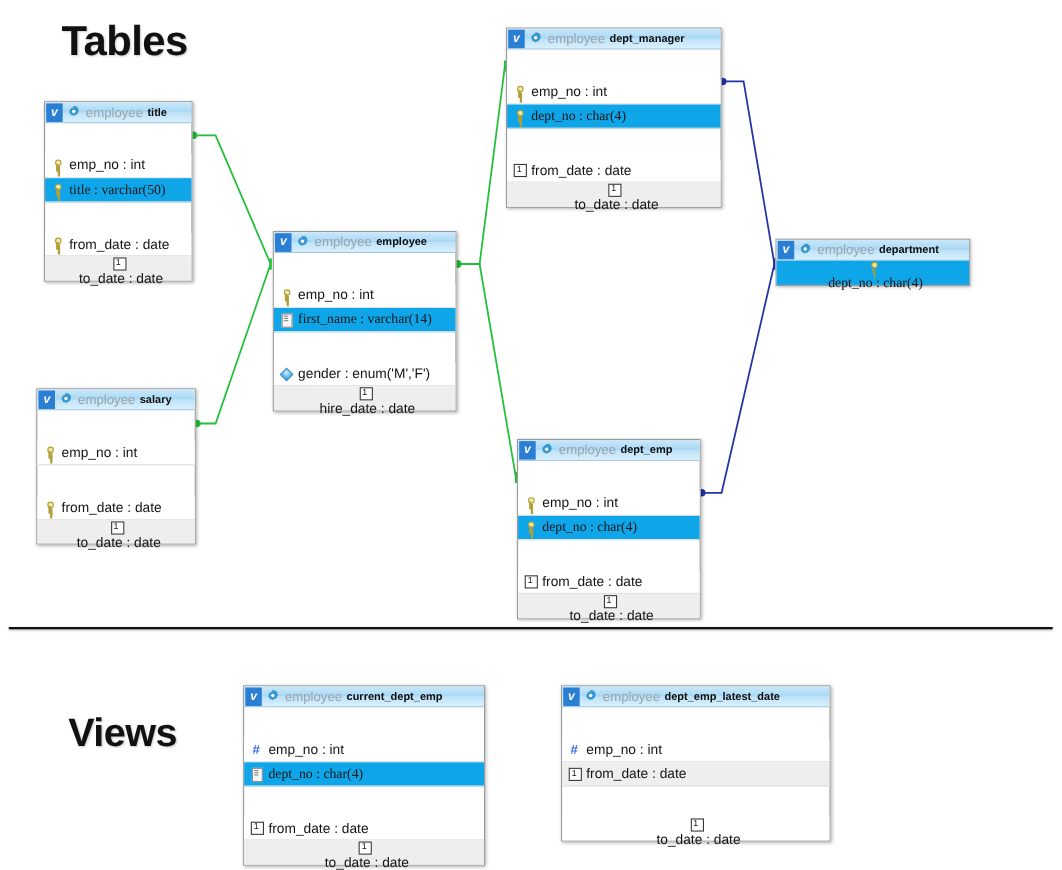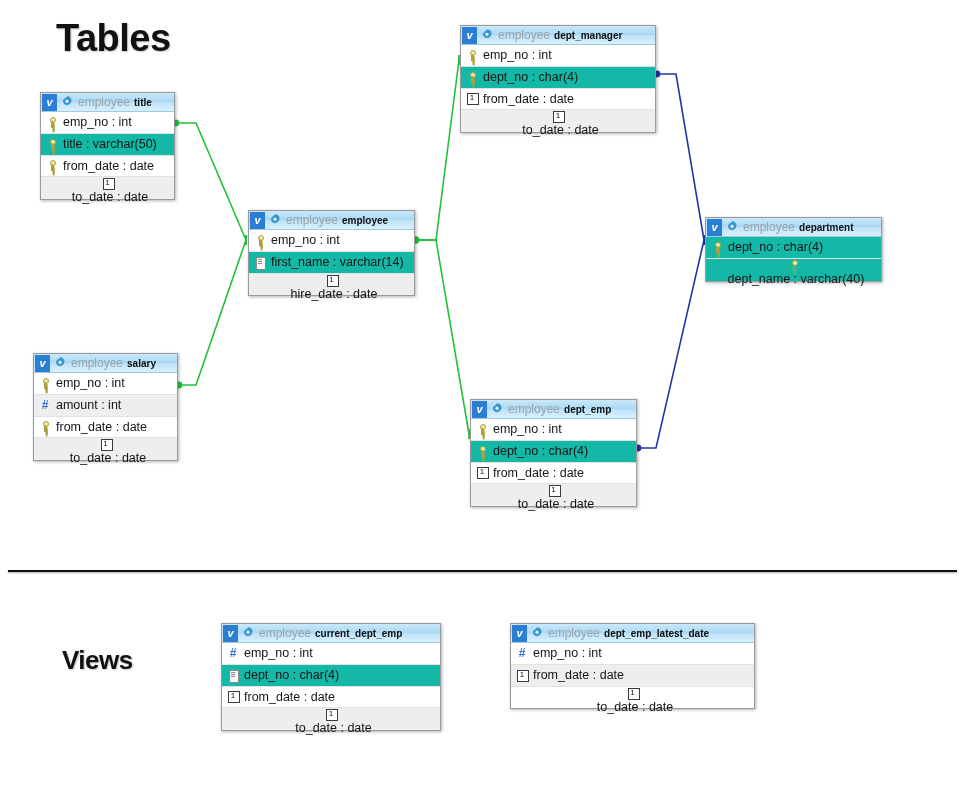--- a/index.html
+++ b/index.html
@@ -22,21 +22,21 @@
   }
   .section-title {
     position: absolute;
     font-weight: bold;
     color: #111111;
     letter-spacing: -0.5px;
     text-shadow: 1px 1px 2px rgba(0,0,0,0.22);
     white-space: nowrap;
   }
   #title-tables { left: 56px; top: 17px; font-size: 38px; }
-  #title-views  { left: 62px; top: 645px; font-size: 26px; }
+  #title-views  { left: 62px; top: 645px; font-size: 36px; }
 
   .divider {
     position: absolute;
     left: 8px; top: 570px;
     width: 949px; height: 2px;
     background: #111111;
     box-shadow: 0 1px 2px rgba(0,0,0,0.35);
   }
 
   
@@ -89,23 +89,23 @@
   }
   .ent-row {
     display: flex;
     align-items: center;
     height: 21.8px;
     padding-left: 5px;
     border-bottom: 1px solid #e2e2e2;
     white-space: nowrap;
   }
   .ent-row:last-child { border-bottom: none; flex-direction: column; }
-  .ent-row.white { background: #ffffff; }
+  .ent-row.white { background: #ffffff; margin-top: 28px; }
   .ent-row.gray  { background: #eeeeee; }
-  .ent-row.pink  { background: #14b8a6; }
+  .ent-row.pink  { background: #0ea5e9; font-family: Liberation Serif, serif; }
   .row-ic {
     flex: 0 0 auto;
     width: 12px; height: 13px;
     margin-right: 5px;
     position: relative;
   }
   .row-label { font-size: 12.5px; color: #141414; }
 
   
   .ic-key::before {
@@ -250,24 +250,20 @@
               <path d="M6 0.6 L7.1 1.1 L8.3 0.9 L8.9 2 L10 2.6 L9.8 3.8 L10.4 4.9 L9.6 5.8 L9.6 7 L8.4 7.4 L7.8 8.5 L6.6 8.4 L5.6 9.1 L4.7 8.3 L3.5 8.2 L3.2 7 L2.2 6.3 L2.7 5.2 L2.4 4 L3.5 3.4 L4 2.3 L5.2 2.4 Z" fill="#2f9fdc" stroke="#1f7fb8" stroke-width="0.5"></path>
               <circle cx="6" cy="5.3" r="2" fill="#ffffff" stroke="#1f7fb8" stroke-width="0.7"></circle>
             </svg></span>
           <span class="schema-name">employee</span>
           <span class="table-name">salary</span>
         </div>
         <div class="ent-row white">
           <span class="row-ic ic-key"></span>
           <span class="row-label">emp_no : int</span>
         </div>
-        <div class="ent-row gray">
-          <span class="row-ic ic-num"></span>
-          <span class="row-label">amount : int</span>
-        </div>
         <div class="ent-row white">
           <span class="row-ic ic-key"></span>
           <span class="row-label">from_date : date</span>
         </div>
         <div class="ent-row gray">
           <span class="row-ic ic-date"></span>
           <span class="row-label">to_date : date</span>
         </div>
       </div>
       <div class="entity" style="left: 248px; top: 210px; width: 167px;">
@@ -281,20 +277,24 @@
           <span class="table-name">employee</span>
         </div>
         <div class="ent-row white">
           <span class="row-ic ic-key"></span>
           <span class="row-label">emp_no : int</span>
         </div>
         <div class="ent-row pink">
           <span class="row-ic ic-text"></span>
           <span class="row-label">first_name : varchar(14)</span>
         </div>
+        <div class="ent-row white">
+          <span class="row-ic ic-enum"></span>
+          <span class="row-label">gender : enum('M','F')</span>
+        </div>
         <div class="ent-row gray">
           <span class="row-ic ic-date"></span>
           <span class="row-label">hire_date : date</span>
         </div>
       </div>
       <div class="entity" style="left: 460px; top: 25px; width: 196px;">
         <div class="ent-head">
           <div class="v-badge">v</div>
           <span class="gear-ic"><svg width="12" height="12" viewBox="0 0 12 12">
               <path d="M6 0.6 L7.1 1.1 L8.3 0.9 L8.9 2 L10 2.6 L9.8 3.8 L10.4 4.9 L9.6 5.8 L9.6 7 L8.4 7.4 L7.8 8.5 L6.6 8.4 L5.6 9.1 L4.7 8.3 L3.5 8.2 L3.2 7 L2.2 6.3 L2.7 5.2 L2.4 4 L3.5 3.4 L4 2.3 L5.2 2.4 Z" fill="#2f9fdc" stroke="#1f7fb8" stroke-width="0.5"></path>
@@ -353,24 +353,20 @@
           <span class="gear-ic"><svg width="12" height="12" viewBox="0 0 12 12">
               <path d="M6 0.6 L7.1 1.1 L8.3 0.9 L8.9 2 L10 2.6 L9.8 3.8 L10.4 4.9 L9.6 5.8 L9.6 7 L8.4 7.4 L7.8 8.5 L6.6 8.4 L5.6 9.1 L4.7 8.3 L3.5 8.2 L3.2 7 L2.2 6.3 L2.7 5.2 L2.4 4 L3.5 3.4 L4 2.3 L5.2 2.4 Z" fill="#2f9fdc" stroke="#1f7fb8" stroke-width="0.5"></path>
               <circle cx="6" cy="5.3" r="2" fill="#ffffff" stroke="#1f7fb8" stroke-width="0.7"></circle>
             </svg></span>
           <span class="schema-name">employee</span>
           <span class="table-name">department</span>
         </div>
         <div class="ent-row pink">
           <span class="row-ic ic-key"></span>
           <span class="row-label">dept_no : char(4)</span>
-        </div>
-        <div class="ent-row pink">
-          <span class="row-ic ic-key"></span>
-          <span class="row-label">dept_name : varchar(40)</span>
         </div>
       </div>
       <div class="entity" style="left: 221px; top: 623px; width: 220px;">
         <div class="ent-head">
           <div class="v-badge">v</div>
           <span class="gear-ic"><svg width="12" height="12" viewBox="0 0 12 12">
               <path d="M6 0.6 L7.1 1.1 L8.3 0.9 L8.9 2 L10 2.6 L9.8 3.8 L10.4 4.9 L9.6 5.8 L9.6 7 L8.4 7.4 L7.8 8.5 L6.6 8.4 L5.6 9.1 L4.7 8.3 L3.5 8.2 L3.2 7 L2.2 6.3 L2.7 5.2 L2.4 4 L3.5 3.4 L4 2.3 L5.2 2.4 Z" fill="#2f9fdc" stroke="#1f7fb8" stroke-width="0.5"></path>
               <circle cx="6" cy="5.3" r="2" fill="#ffffff" stroke="#1f7fb8" stroke-width="0.7"></circle>
             </svg></span>
           <span class="schema-name">employee</span>

